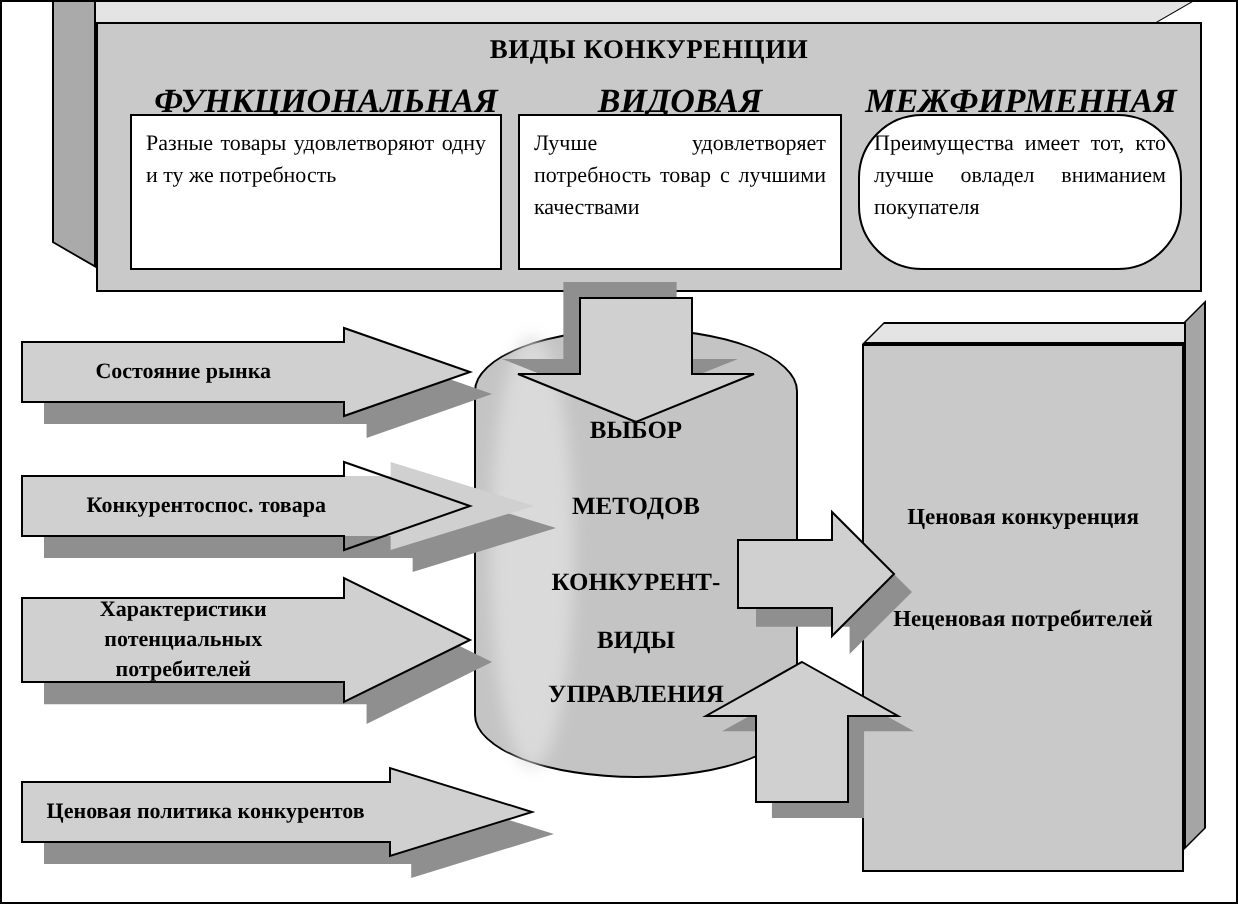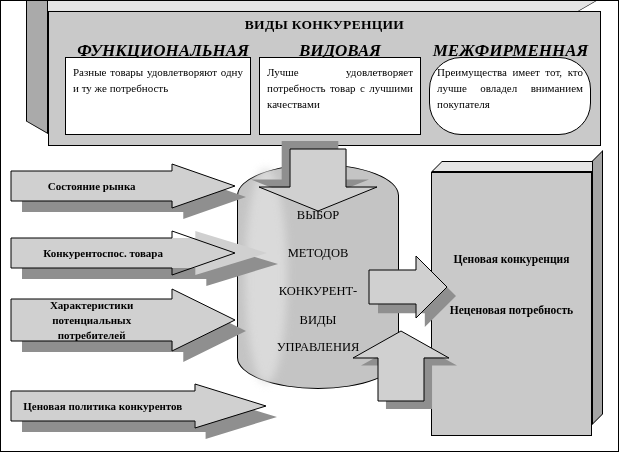--- a/index.html
+++ b/index.html
@@ -140,21 +140,21 @@
     background: #dedede;
     border-radius: 50%;
     filter: blur(4px);
     opacity: .85;
   }
   #center-cyl .cyl-text {
     position: absolute;
     left: 0; top: 32px;
     width: 100%;
     text-align: center;
-    font-weight: normal;
+    font-weight: bold;
     font-size: 12.5px;
     line-height: 38px;
     color: #000;
   }
 
   
   #right-block {
     position: absolute;
     left: 430px; top: 160px;
     width: 172px; height: 275px;
@@ -285,21 +285,21 @@
       <div style="line-height:20px;">ВИДЫ</div>
       <div style="line-height:34px;">УПРАВЛЕНИЯ</div>
     </div>
   </div>
 
   <div id="right-block">
     <div class="slab-top"></div>
     <div class="slab-right"></div>
     <div class="slab"></div>
     <div class="rb-item1">Ценовая конкуренция</div>
-    <div class="rb-item2">Неценовая потребность</div>
+    <div class="rb-item2">Неценовая потребителей</div>
   </div>
 
   <div class="arrow-left-wrap" style="left:10px; top:163px; width:224px; height:44px;">
     <div class="shadow"></div>
     <div class="body"></div>
     <svg class="ol" width="224" height="44" viewBox="0 0 224 44">
       <polygon points="0,7 161,7 161,0 224,22 161,44 161,37 0,37" fill="none" stroke="#000" stroke-width="1"></polygon>
     </svg>
     <div class="lbl">Состояние рынка</div>
   </div>

